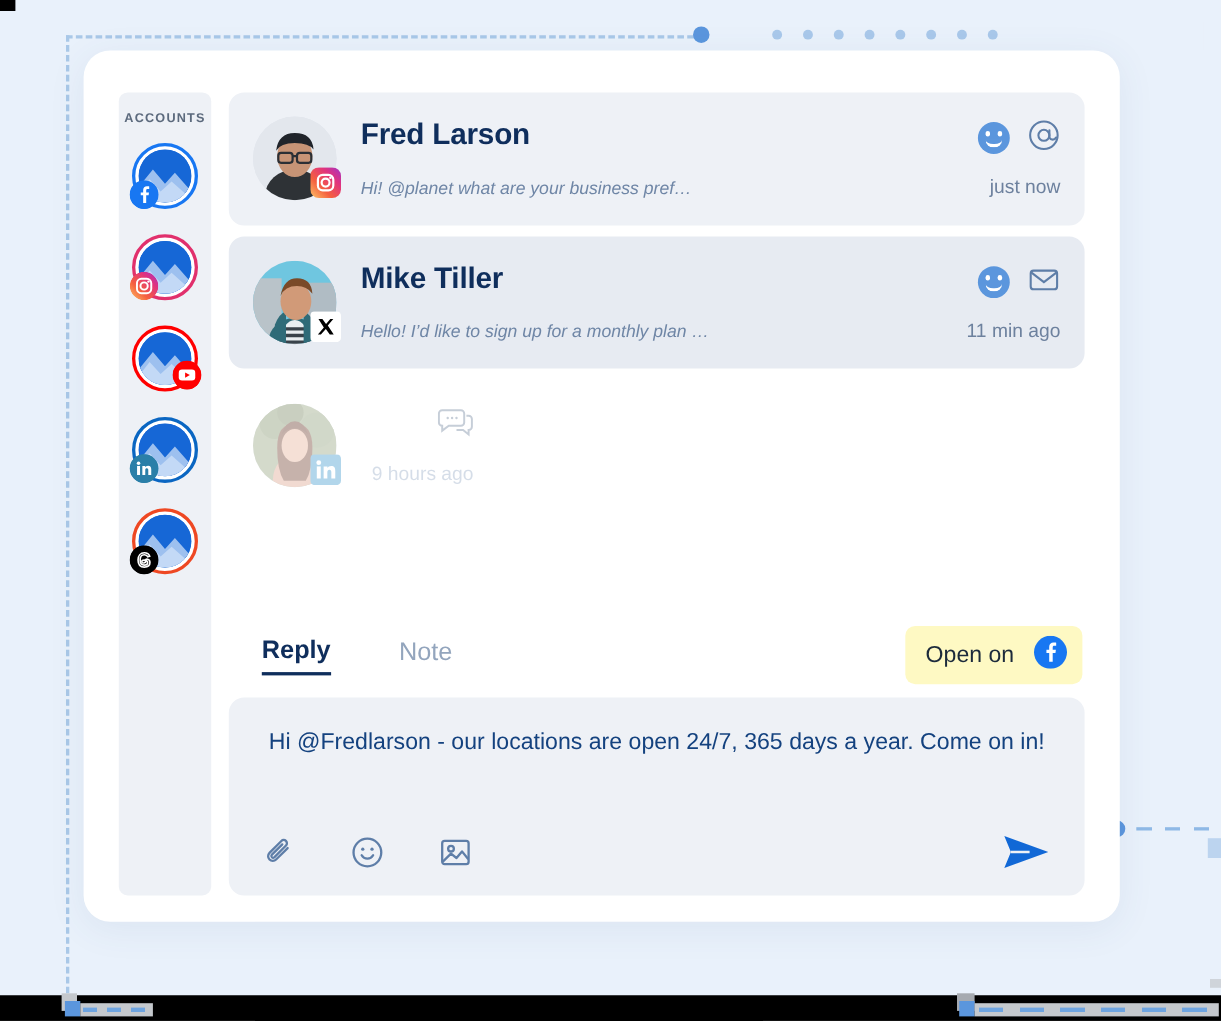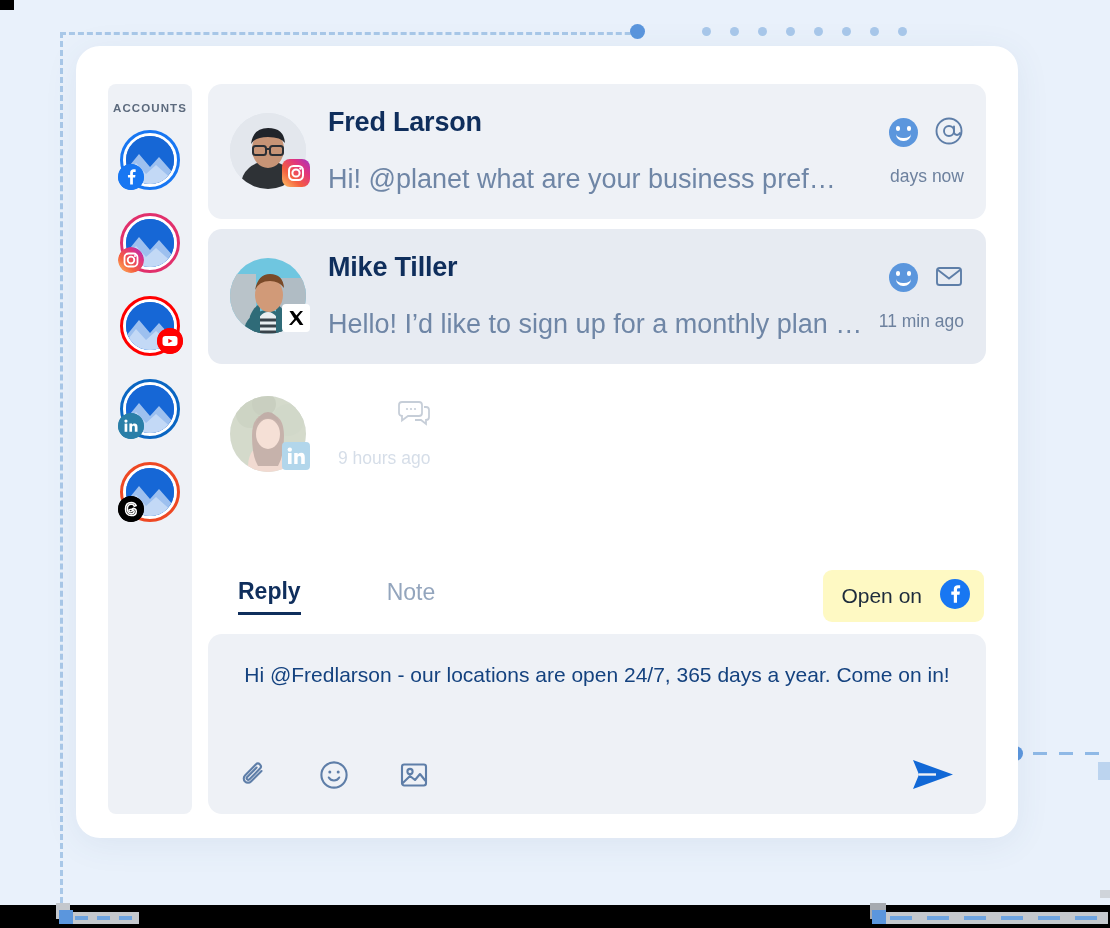--- a/index.html
+++ b/index.html
@@ -277,26 +277,27 @@
   .msg-body { flex: 1; min-width: 0; }
   .msg-name {
     font-size: 27px;
     font-weight: 700;
     color: #0f2e5c;
     letter-spacing: -0.2px;
     line-height: 1.25;
   }
   .msg.muted .msg-name { color: #8e9fba; font-weight: 600; }
   .msg-preview {
-    font-size: 27px;
+    font-size: 16px;
     color: #6f86a6;
     line-height: 1.3;
     margin-top: 22px;
     white-space: nowrap;
     overflow: hidden;
+    font-style: italic;
   }
   .msg.muted .msg-preview { color: #9db0c9; }
 
   .msg-right {
     flex-shrink: 0;
     display: flex;
     flex-direction: column;
     align-items: flex-end;
     margin-left: 10px;
   }
@@ -339,21 +340,20 @@
 
   
   .spacer { flex: 1; min-height: 40px; }
 
   
   .tabs-row {
     display: flex;
     align-items: center;
     padding: 0 2px 0 30px;
     margin-bottom: 12px;
-    gap: 24px;
   }
   .tab {
     font-size: 23px;
     color: #93a5bd;
     margin-right: 62px;
     padding-bottom: 7px;
     cursor: pointer;
   }
   .tab.active {
     color: #0f2e5c;
@@ -589,21 +589,21 @@
                 <u></u>
               </span>
             <span>
               <svg width="30" height="30" viewBox="0 0 30 30">
                   <circle cx="15" cy="15" r="12.5" fill="none" stroke="#5e7ea8" stroke-width="1.9"></circle>
                   <circle cx="15" cy="15" r="5" fill="none" stroke="#5e7ea8" stroke-width="1.9"></circle>
                   <path d="M20 10.5 v6.5 a3.3 3.3 0 0 0 6 0" fill="none" stroke="#5e7ea8" stroke-width="1.9" stroke-linecap="round"></path>
                 </svg>
             </span>
           </div>
-          <div class="msg-time">days now</div>
+          <div class="msg-time">just now</div>
         </div>
       </div>
 
       <div class="msg active">
         <div class="msg-avatar">
           <div class="ph">
             <svg width="76" height="76" viewBox="0 0 76 76">
               <rect width="76" height="76" fill="#6fc6e0"></rect>
               <rect x="0" y="16" width="26" height="60" fill="#b9c3c9"></rect>
               <rect x="46" y="20" width="30" height="56" fill="#b0bcc4"></rect>

